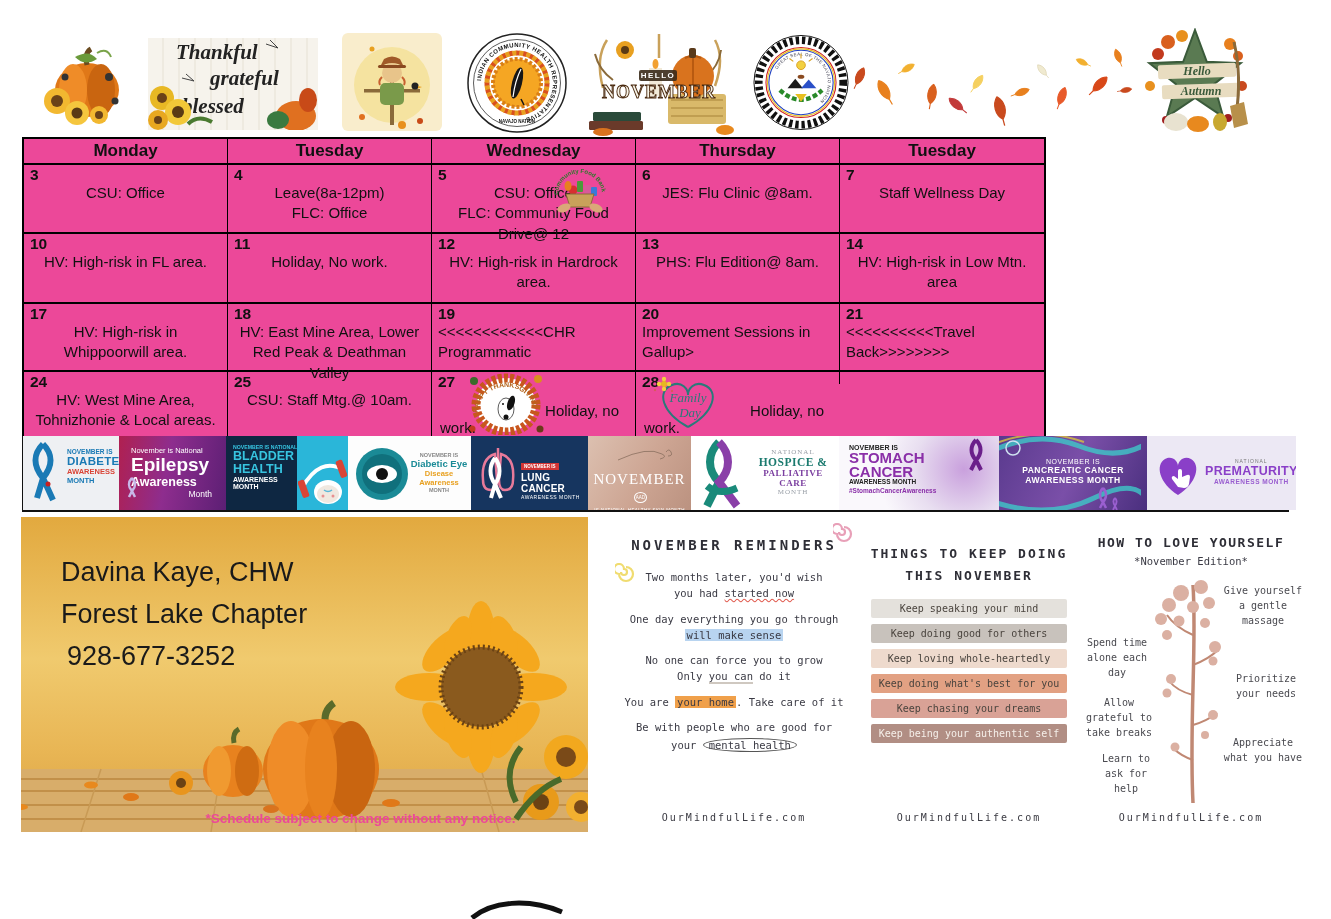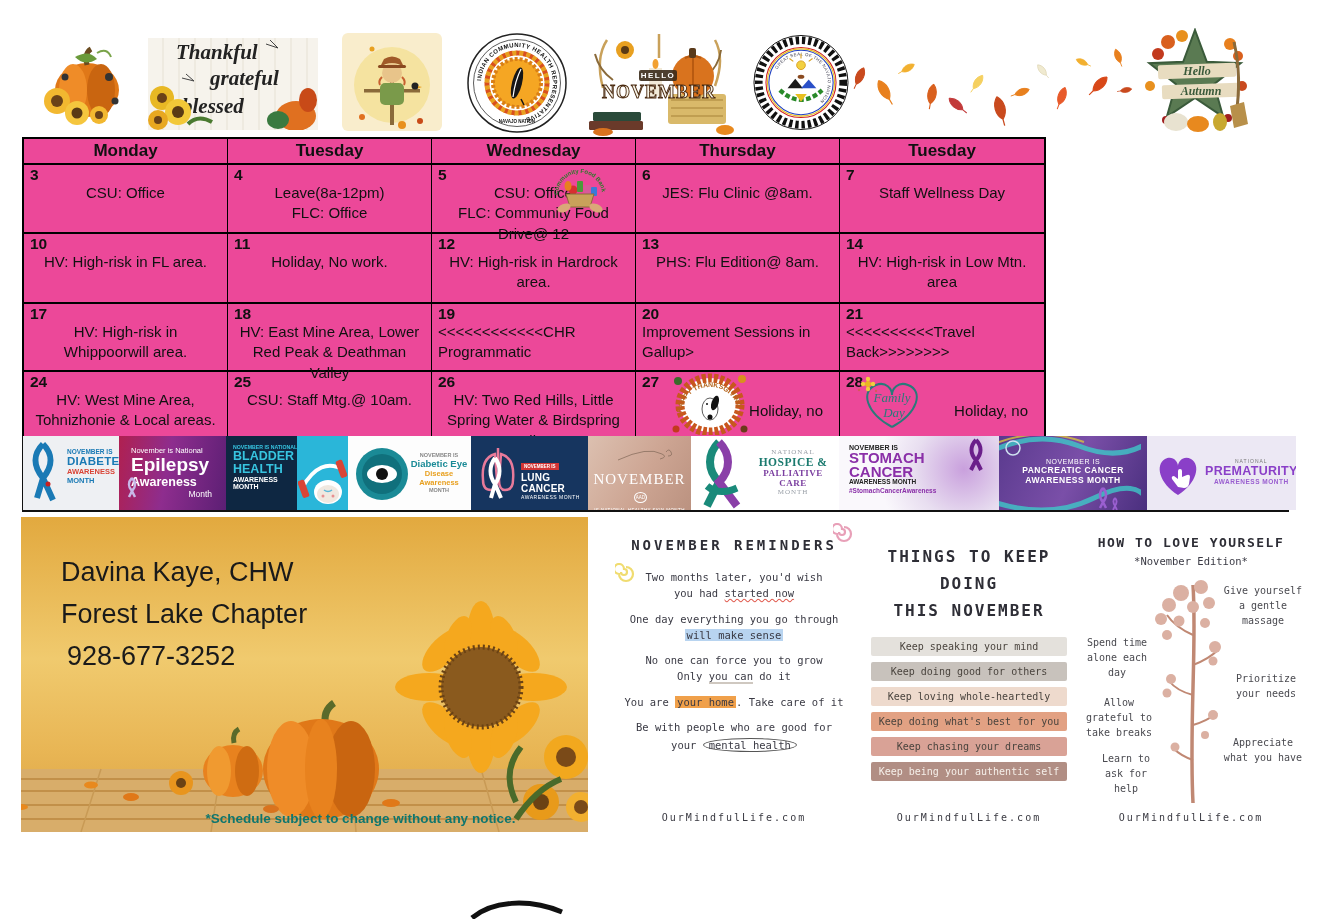--- a/index.html
+++ b/index.html
@@ -84,37 +84,37 @@
   .bn9 .t{font-size:8.5px;font-weight:bold;letter-spacing:.5px;}
   .bn10{width:149px;background:#ece8f4;}
   .bn10 .txt{position:absolute;left:58px;top:22px;}
   .bn10 .s{font-size:5px;color:#777;letter-spacing:1px;text-align:center;}
   .bn10 .t{font-size:12.5px;font-weight:bold;color:#8a3fc8;letter-spacing:.3px;}
   .bn10 .a{font-size:6.5px;font-weight:bold;color:#9a5fd0;letter-spacing:.5px;text-align:center;}
 
   
   .card{position:absolute;left:21px;top:517px;width:679px;height:315px;overflow:hidden;}
   .card-text{position:absolute;left:40px;top:34px;font-size:27px;line-height:42px;color:#1a1a1a;}
-  .card-note{position:absolute;left:0;bottom:6px;width:100%;text-align:center;font-size:13.5px;font-weight:bold;color:#0f766e;}
+  .card-note{position:absolute;left:0;bottom:6px;width:100%;text-align:center;font-size:13.5px;font-weight:bold;color:#ec4899;}
 
   
   .poster{position:absolute;top:517px;background:#fff;}
   .p-title{text-align:center;font-family:"DejaVu Sans Mono",monospace;font-weight:bold;color:#2e2e36;}
   .p-footer{position:absolute;bottom:12px;left:0;width:100%;text-align:center;
             font-family:"DejaVu Sans Mono",monospace;font-size:10px;letter-spacing:2px;color:#3a3a42;}
   #reminders{left:605px;width:258px;height:318px;}
   #reminders .p-title{margin-top:20px;font-size:14px;letter-spacing:3px;}
   .quote{text-align:center;font-family:"DejaVu Sans Mono",monospace;font-size:10.5px;line-height:1.55;color:#3a3a44;margin-top:9px;}
   .hl-wavy{text-decoration:underline;text-decoration-style:wavy;text-decoration-color:#e05a4e;}
   .hl-blue{background:#b8d4f0;padding:0 2px;}
   .hl-under{border-bottom:2px solid #cfc8c0;}
   .hl-orange{background:#f0a04a;padding:0 2px;}
   .hl-circle{border:1.3px solid #555;border-radius:50%;padding:0 5px;text-align:right;}
   #things{left:863px;width:212px;height:318px;}
-  #things .p-title{margin-top:26px;font-size:16px;letter-spacing:2px;line-height:1.7;}
+  #things .p-title{margin-top:26px;font-size:13px;letter-spacing:2px;line-height:1.7;}
   .pill{margin:6px auto 0;width:196px;text-align:center;font-family:"DejaVu Sans Mono",monospace;
         font-size:10px;padding:4px 0;color:#4a443e;border-radius:2px;}
   .pill1{background:#e4e1dc;} .pill2{background:#c8c2bc;} .pill3{background:#eedacd;}
   .pill4{background:#e2a183;} .pill5{background:#d9a296;} .pill6{background:#b18e84;color:#f5efe9;}
   #love{left:1075px;width:232px;height:318px;}
   #love .p-title{margin-top:18px;font-size:13px;letter-spacing:1.5px;}
   #love .p-sub{text-align:center;font-family:"DejaVu Sans Mono",monospace;font-size:10.5px;color:#3a3a44;margin-top:5px;}
   .love-item{position:absolute;font-family:"DejaVu Sans Mono",monospace;font-size:10px;line-height:1.5;color:#4a4a50;text-align:center;}
 </style>
 </head>
@@ -399,24 +399,20 @@
   </div>
 
   <div class="cal-row r4">
     <div class="cell">
       <div class="date">24</div>
       <div class="ev">HV: West Mine Area, Tohnizhonie &amp; Local areas.</div>
     </div>
     <div class="cell">
       <div class="date">25</div>
       <div class="ev">CSU: Staff Mtg.@ 10am.</div>
-    </div>
-    <div class="cell">
-      <div class="date">26</div>
-      <div class="ev">HV: Two Red Hills, Little Spring Water &amp; Birdspring Valley.</div>
     </div>
     <div class="cell">
       <div class="date">27</div>
       <div class="thx-img">
         <svg width="88" height="62" viewBox="0 0 88 62">
           <defs>
               <path id="thxArc" d="M 16,40 A 28,26 0 0 1 72,40"></path>
             </defs>
           <ellipse cx="44" cy="32" rx="30" ry="27" fill="#fff" stroke="#c8571e" stroke-width="9" stroke-dasharray="4 2"></ellipse>
           <text font-size="7" font-weight="bold" fill="#b5661e">

